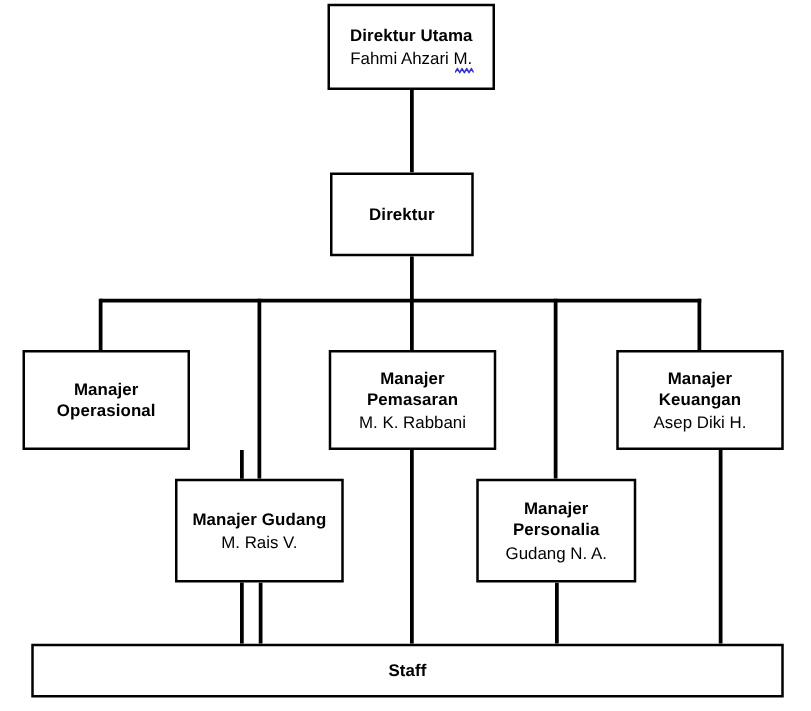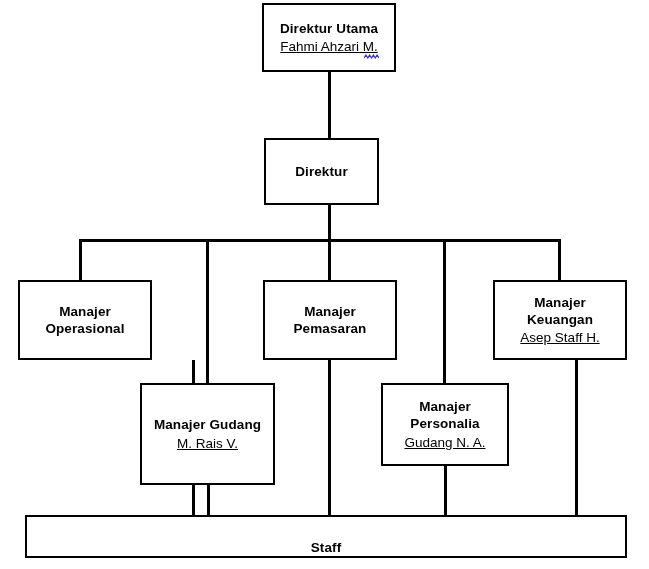--- a/index.html
+++ b/index.html
@@ -45,21 +45,20 @@
     font-size: 13.5px;
     letter-spacing: 0.1px;
     white-space: pre-line;
   }
   .node .person {
     font-weight: normal;
     font-size: 13.5px;
     margin-top: 1px;
     position: relative;
     display: inline-block;
-    text-decoration: underline;
   }
   .node.banner {
     justify-content: center;
   }
   .node.banner .title {
     margin: 0;
   }
   
   .squiggle {
     position: absolute;
@@ -108,36 +107,37 @@
   </div>
 
   <div class="node" style="left:18px; top:280px; width:134px; height:80px;">
     <div class="title">Manajer
 Operasional</div>
   </div>
 
   <div class="node" style="left:263px; top:280px; width:134px; height:80px;">
     <div class="title">Manajer
 Pemasaran</div>
+    <div class="person">M. K. Rabbani</div>
   </div>
 
   <div class="node" style="left:493px; top:280px; width:134px; height:80px;">
     <div class="title">Manajer
 Keuangan</div>
-    <div class="person">Asep Staff H.</div>
+    <div class="person">Asep Diki H.</div>
   </div>
 
-  <div class="node" style="left:140px; top:383px; width:135px; height:102px;">
+  <div class="node" style="left:140px; top:383px; width:135px; height:83px;">
     <div class="title">Manajer Gudang</div>
     <div class="person">M. Rais V.</div>
   </div>
 
   <div class="node" style="left:381px; top:383px; width:128px; height:83px;">
     <div class="title">Manajer
 Personalia</div>
     <div class="person">Gudang N. A.</div>
   </div>
 
-  <div class="node banner" style="left:25px; top:515px; width:602px; height:43px;justify-content:flex-end;">
+  <div class="node banner" style="left:25px; top:515px; width:602px; height:43px;">
     <div class="title">Staff</div>
   </div>
 
 </div>
 
 </body></html>

